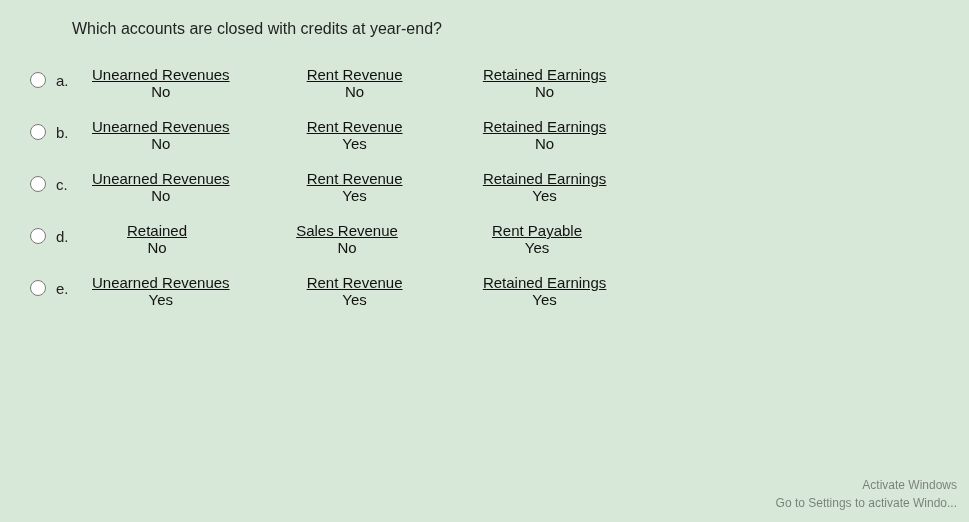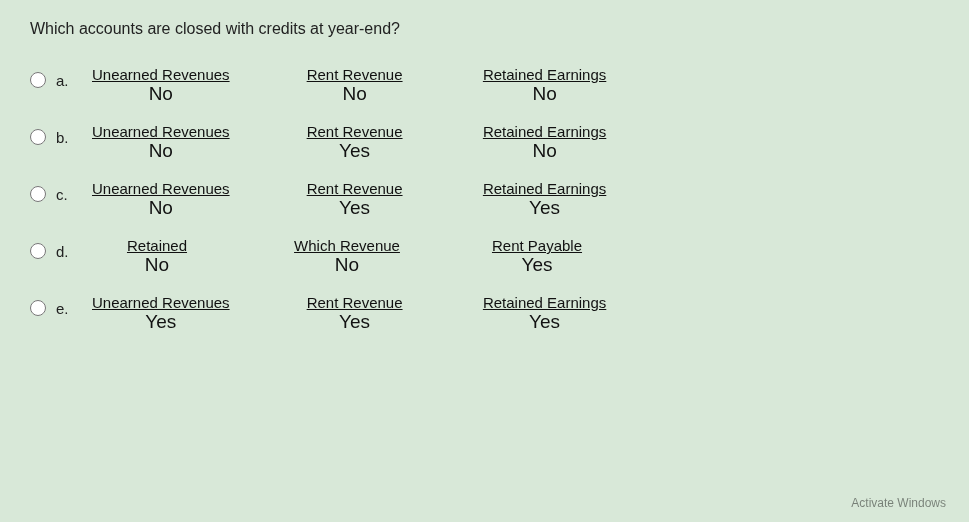--- a/index.html
+++ b/index.html
@@ -11,20 +11,21 @@
       padding: 20px 30px;
       position: relative;
       font-size: 15px;
       color: #111;
     }
     .question {
       font-size: 16px;
       margin-bottom: 28px;
       font-weight: normal;
       color: #222;
+      margin-left: 42px;
     }
     .options-list {
       list-style: none;
       display: flex;
       flex-direction: column;
       gap: 18px;
     }
     .option-row {
       display: flex;
       align-items: flex-start;
@@ -60,28 +61,28 @@
       align-items: center;
       min-width: 130px;
     }
     .cell-title {
       text-decoration: underline;
       font-size: 15px;
       text-align: center;
       color: #111;
     }
     .cell-value {
-      font-size: 19px;
+      font-size: 15px;
       text-align: right;
       color: #111;
     }
     .windows-watermark {
       position: absolute;
       bottom: 10px;
-      right: 23px;
+      right: 12px;
       font-size: 12px;
       color: rgba(0,0,0,0.45);
       text-align: right;
       line-height: 1.5;
     }
   </style>
 </head>
 <body>
 
 <p class="question">Which accounts are closed with credits at year-end?</p>
@@ -151,21 +152,21 @@
       <div class="radio-wrapper">
         <input type="radio" name="answer" class="radio-input" style="">
       </div>
       <span class="option-label">d.</span>
       <div class="option-content">
         <div class="option-cell">
           <span class="cell-title">Retained</span>
           <span class="cell-value">No</span>
         </div>
         <div class="option-cell">
-          <span class="cell-title">Which Revenue</span>
+          <span class="cell-title">Sales Revenue</span>
           <span class="cell-value">No</span>
         </div>
         <div class="option-cell">
           <span class="cell-title">Rent Payable</span>
           <span class="cell-value">Yes</span>
         </div>
       </div>
     </li>
     <li class="option-row">
       <div class="radio-wrapper">
@@ -184,13 +185,14 @@
         <div class="option-cell">
           <span class="cell-title">Retained Earnings</span>
           <span class="cell-value">Yes</span>
         </div>
       </div>
     </li>
   </ul>
 
 <div class="windows-watermark">
   <div>Activate Windows</div>
+  <div>Go to Settings to activate Windo...</div>
 </div>
 
 </body></html>

